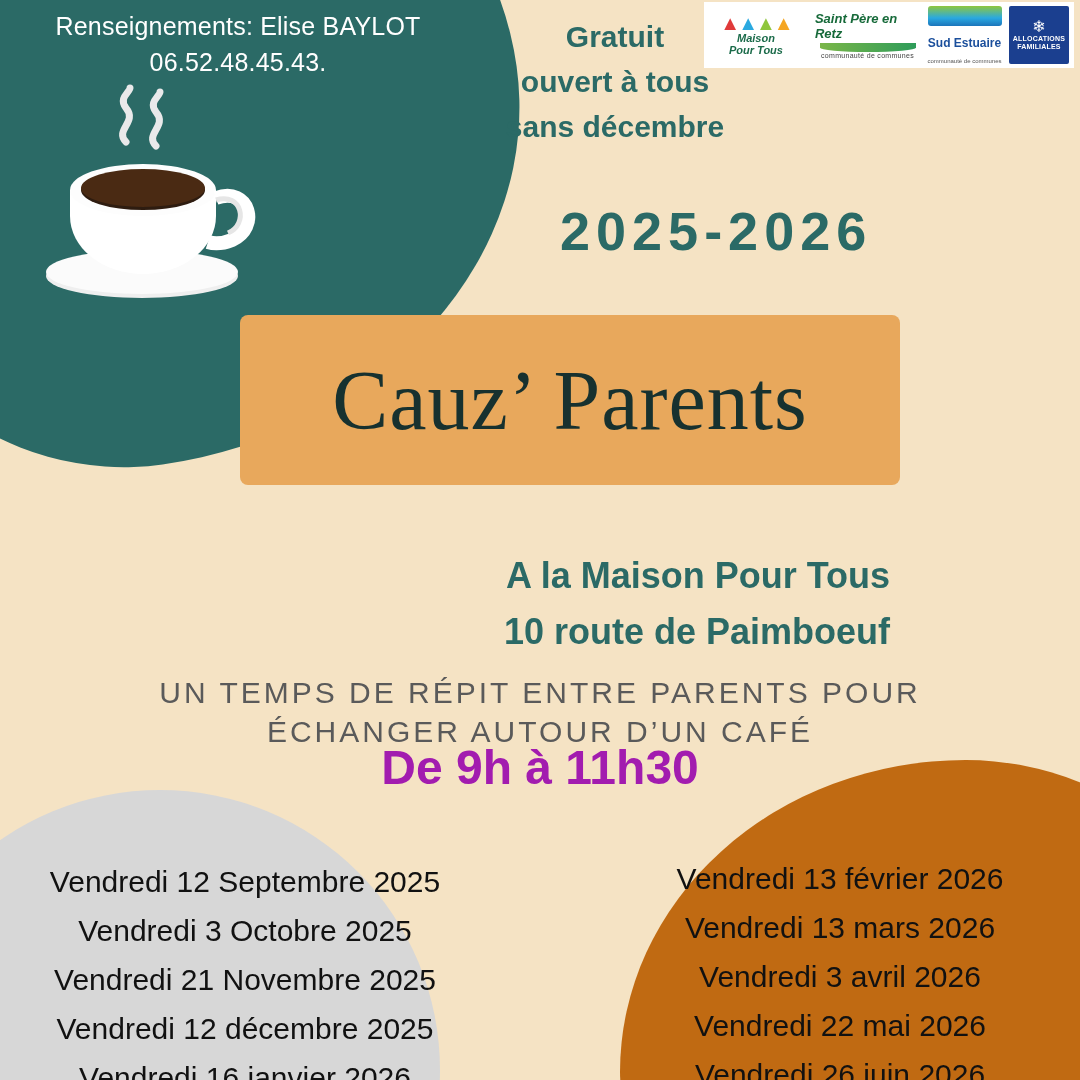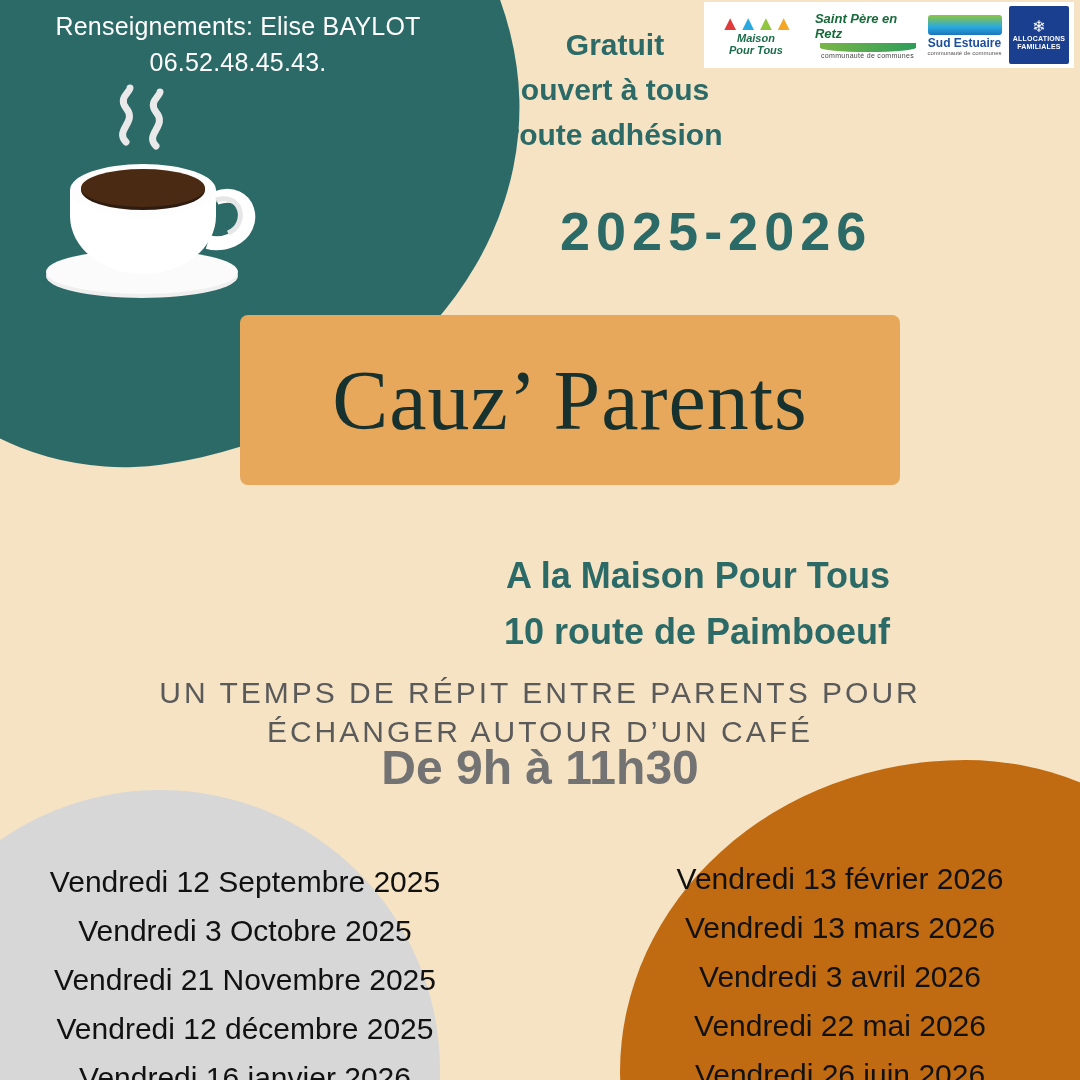--- a/index.html
+++ b/index.html
@@ -53,21 +53,21 @@
   
   #coffee {
     position: absolute;
     left: 30px; top: 80px;
     width: 230px; height: 230px;
   }
 
   
   #gratuit {
     position: absolute;
-    left: 470px; top: 22px;
+    left: 470px; top: 14px;
     width: 290px;
     text-align: center;
     color: #2b6a66;
     font-weight: bold;
     font-size: 30px;
     line-height: 1.5;
   }
 
   
   #logos {
@@ -81,21 +81,21 @@
     padding: 3px 5px;
   }
   .logo { height: 58px; display: flex; align-items: center; justify-content: center; }
   #logo-mpt { width: 100px; flex-direction: column; }
   #logo-mpt .mpt-figs { font-size: 20px; letter-spacing: -2px; line-height: 1; }
   #logo-mpt .mpt-text { font-size: 11px; color: #1b6b4a; font-weight: bold; font-style: italic; line-height: 1.05; text-align: right; }
   #logo-spr { width: 112px; flex-direction: column; margin-left: 8px; }
   #logo-spr .spr-text { font-size: 13px; font-weight: bold; font-style: italic; color: #176a3a; }
   #logo-spr .spr-sub { font-size: 7px; color: #444; letter-spacing: .3px; }
   #logo-spr .spr-wave { width: 96px; height: 9px; background: linear-gradient(90deg,#7ab648,#2e9c5a); border-radius: 0 0 60% 60%; margin-top: 2px; }
-  #logo-se { width: 86px; flex-direction: column; }
+  #logo-se { width: 86px; flex-direction: column; justify-content: space-between; }
   #logo-se .se-img { width: 74px; height: 20px; background: linear-gradient(180deg,#8fc63d 0%,#2aa9e0 60%,#1b75bb 100%); border-radius: 3px; }
   #logo-se .se-text { font-size: 12px; font-weight: bold; color: #1b4f9c; margin-top: 1px; }
   #logo-se .se-sub { font-size: 6px; color: #555; }
   #logo-caf { width: 64px; background: #1b3f8f; color: #fff; flex-direction: column; justify-content: center; border-radius: 2px; }
   #logo-caf .caf-flake { font-size: 16px; line-height: 1; }
   #logo-caf .caf-text { font-size: 7px; font-weight: bold; text-align: center; line-height: 1.1; letter-spacing: .2px; }
 
   
   #year {
     position: absolute;
@@ -149,21 +149,21 @@
     line-height: 1.3;
     margin-top: 28px;
   }
 
   
   #hours {
     position: absolute;
     left: 190px; top: 740px;
     width: 700px;
     text-align: center;
-    color: #737373;
+    color: #a21caf;
     font-weight: bold;
     font-size: 48px;
   }
 
   
   .date-col { position: absolute; color: #111; font-size: 30px; line-height: 1.63; }
   #dates-left { left: 10px; top: 858px; width: 470px; text-align: center; }
   #dates-right { left: 600px; top: 855px; width: 480px; text-align: center; }
 </style>
 </head>
@@ -191,21 +191,21 @@
     <ellipse cx="113" cy="110" rx="73" ry="26" fill="#fdfdfd"></ellipse>
     <ellipse cx="113" cy="110" rx="62" ry="20" fill="#2e1c10"></ellipse>
     <ellipse cx="113" cy="108" rx="62" ry="19" fill="#4a2a13"></ellipse>
     <path d="M186 118 c34 -12, 44 30, 16 42 c-10 4, -18 4, -24 2" fill="none" stroke="#ffffff" stroke-width="14"></path>
     <path d="M186 120 c26 -8, 33 24, 12 33" fill="none" stroke="#e6e6e6" stroke-width="5"></path>
   </svg>
 
   <div id="gratuit">
     <div>Gratuit</div>
     <div>ouvert à tous</div>
-    <div>route adhésion</div>
+    <div>sans décembre</div>
   </div>
 
   <div id="logos">
     <div class="logo" id="logo-mpt">
       <div class="mpt-figs">
         <span style="color:#e03a3a;">▲</span><span style="color:#2aa9e0;">▲</span><span style="color:#8fc63d;">▲</span><span style="color:#f5a623;">▲</span>
       </div>
       <div class="mpt-text">Maison</div>
       <div class="mpt-text">Pour Tous</div>
     </div>

